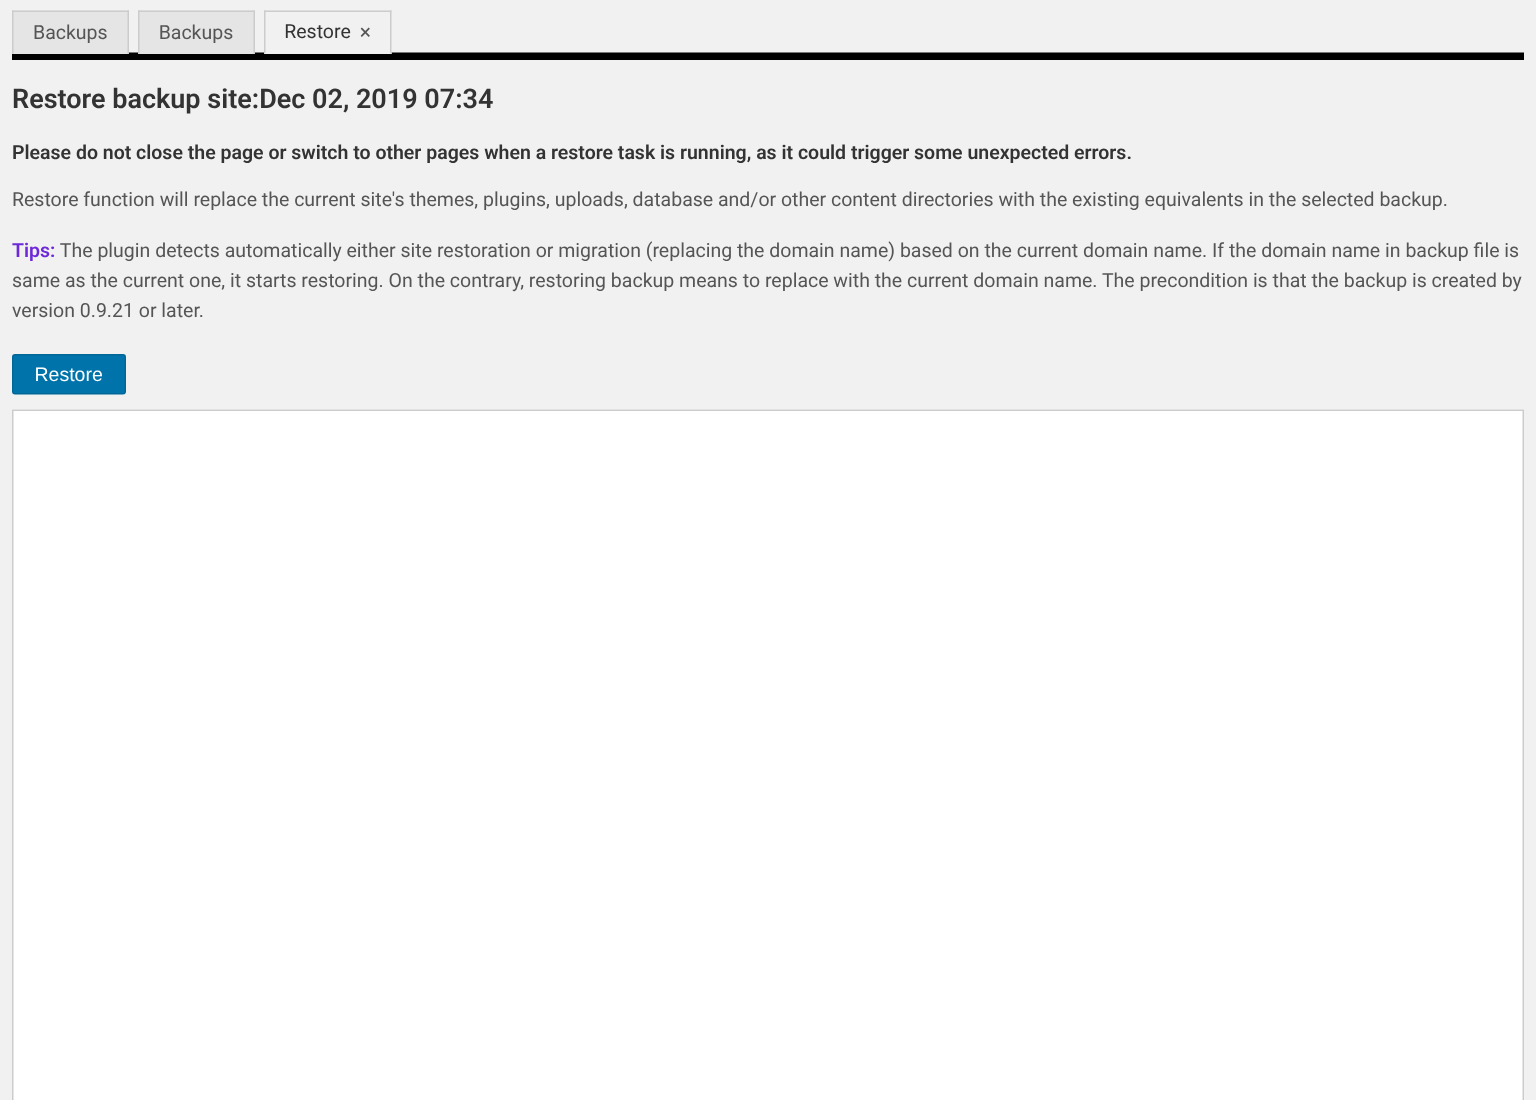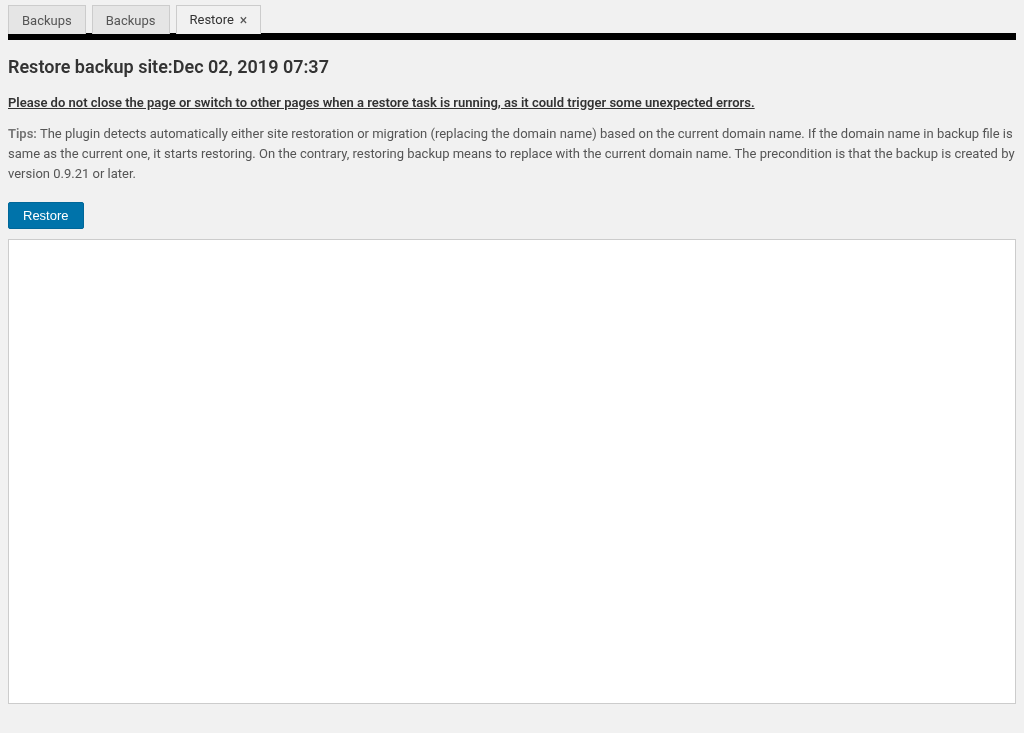--- a/index.html
+++ b/index.html
@@ -9,21 +9,21 @@
     }
     body {
       font-family: -apple-system, BlinkMacSystemFont, "Segoe UI", Roboto, "Helvetica Neue", Arial, sans-serif;
       font-size: 13px;
       color: #444;
       background: #f1f1f1;
       padding: 8px;
       width: 1024px;
     }
     .tabs-wrapper {
-      border-bottom: 7px solid #000000;
+      border-bottom: 5px solid #000000;
       display: flex;
       align-items: flex-end;
       height: 32px;
     }
     .tab {
       display: inline-flex;
       align-items: center;
       padding: 6px 13px;
       margin-right: 6px;
       background: #e5e5e5;
@@ -56,37 +56,36 @@
       font-size: 18px;
       font-weight: 600;
       color: #333;
       margin-bottom: 18px;
     }
     .warning-text {
       font-weight: 600;
       color: #333;
       margin-bottom: 14px;
       font-size: 13px;
-      text-decoration: underline;
     }
     .desc-text {
       color: #555;
       margin-bottom: 14px;
       font-size: 13px;
       line-height: 1.5;
     }
     .tips-text {
       color: #555;
       margin-bottom: 18px;
       font-size: 13px;
       line-height: 1.55;
     }
     .tips-label {
       font-weight: 600;
-      color: #737373;
+      color: #6d28d9;
     }
     .restore-btn {
       background: #0073aa;
       color: #fff;
       border: 1px solid #006799;
       padding: 5px 14px;
       font-size: 13px;
       cursor: pointer;
       border-radius: 2px;
       margin-bottom: 10px;
@@ -109,25 +108,26 @@
     <span>Backups</span>
   </div>
   <div class="tab active">
     <span>Restore</span>
     <span class="tab-close">×</span>
   </div>
 </div>
 
 <div class="content">
   <h2 class="page-title">
-    <span>Restore backup site:</span><span>Dec 02, 2019 07:37</span>
+    <span>Restore backup site:</span><span>Dec 02, 2019 07:34</span>
   </h2>
 
   <p class="warning-text">Please do not close the page or switch to other pages when a restore task is running, as it could trigger some unexpected errors.</p>
 
+  <p class="desc-text">Restore function will replace the current site's themes, plugins, uploads, database and/or other content directories with the existing equivalents in the selected backup.</p>
 
   <p class="tips-text">
     <span class="tips-label">Tips:</span><span> The plugin detects automatically either site restoration or migration (replacing the domain name) based on the current domain name. If the domain name in backup file is same as the current one, it starts restoring. On the contrary, restoring backup means to replace with the current domain name. The precondition is that the backup is created by version 0.9.21 or later.</span>
   </p>
 
   <button class="restore-btn">Restore</button>
 
   <div class="output-panel"></div>
 </div>
 

